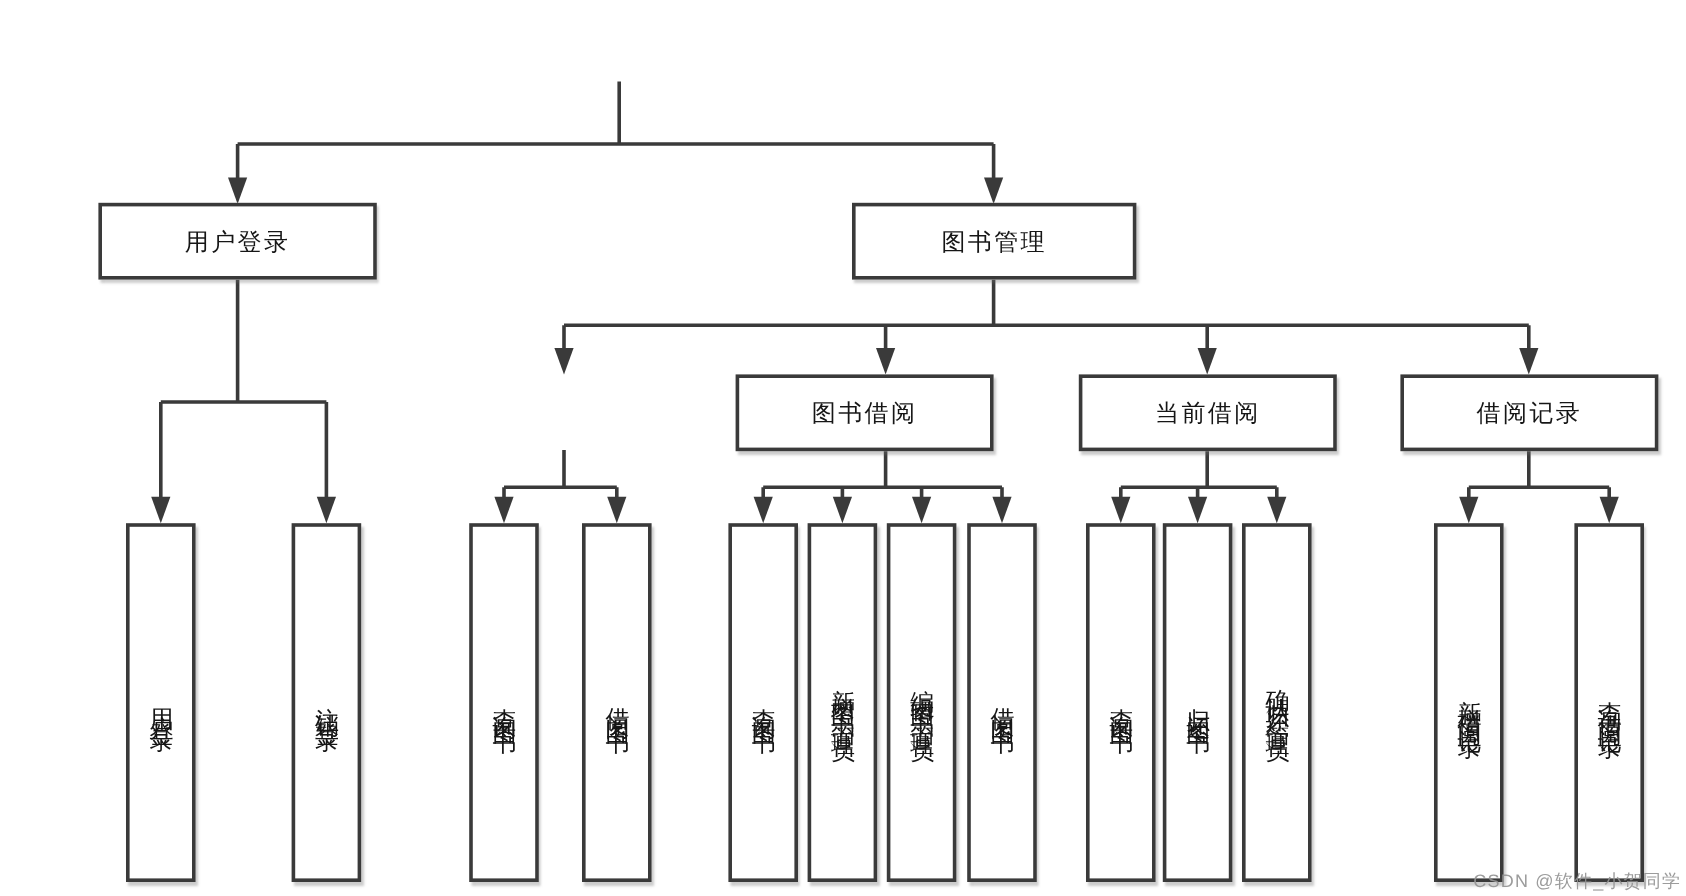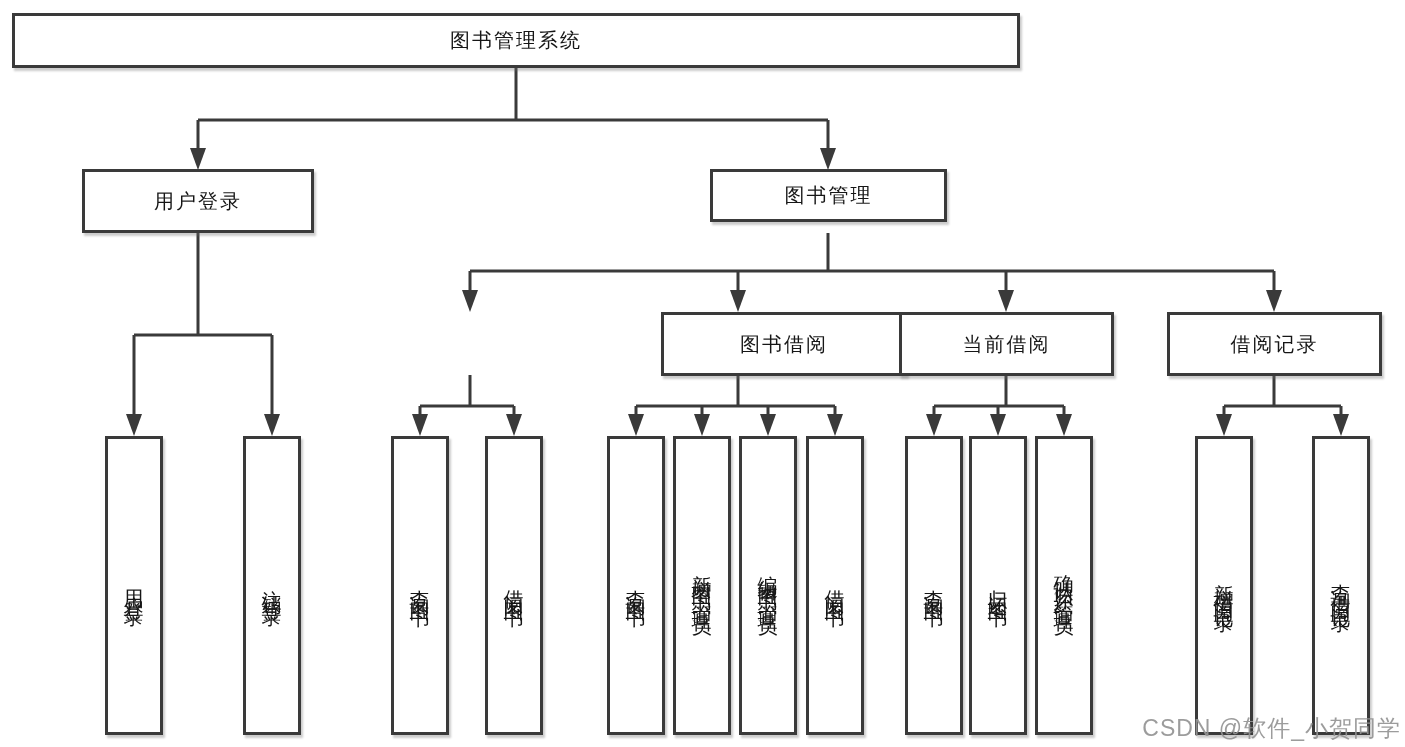--- a/index.html
+++ b/index.html
@@ -43,21 +43,21 @@
     font-size: 20px;
     color: #161616;
     letter-spacing: 6px;
     line-height: 1;
     white-space: nowrap;
   }
   .watermark {
     position: absolute;
     right: 4px;
     bottom: 3px;
-    font-size: 23px;
+    font-size: 15px;
     color: rgba(148,148,148,0.92);
     letter-spacing: 1px;
     white-space: nowrap;
     z-index: 5;
   }
 </style>
 </head>
 <body>
 
 <div class="canvas">
@@ -95,32 +95,29 @@
       <polygon points="760,414 776,414 768,436"></polygon>
       <polygon points="827,414 843,414 835,436"></polygon>
       <polygon points="926,414 942,414 934,436"></polygon>
       <polygon points="990,414 1006,414 998,436"></polygon>
       <polygon points="1056,414 1072,414 1064,436"></polygon>
       <polygon points="1216,414 1232,414 1224,436"></polygon>
       <polygon points="1333,414 1349,414 1341,436"></polygon>
     </g>
   </svg>
 
-  <div class="box" style="left:12px; top:13px; width:1008px; height:55px">
-    <span class="hlabel">图书管理系统</span>
-  </div>
 
   <div class="box" style="left:82px; top:169px; width:232px; height:64px">
     <span class="hlabel">用户登录</span>
   </div>
-  <div class="box" style="left:710px; top:169px; width:237px; height:53px">
+  <div class="box" style="left:710px; top:169px; width:237px; height:64px">
     <span class="hlabel">图书管理</span>
   </div>
 
-  <div class="box" style="left:661px; top:312px; width:246px; height:64px">
+  <div class="box" style="left:613px; top:312px; width:215px; height:64px">
     <span class="hlabel">图书借阅</span>
   </div>
   <div class="box" style="left:1167px; top:312px; width:215px; height:64px">
     <span class="hlabel">借阅记录</span>
   </div>
   <div class="box" style="left:899px; top:312px; width:215px; height:64px">
     <span class="hlabel">当前借阅</span>
   </div>
 
   <div class="box" style="left:105px; top:436px; width:58px; height:299px">

